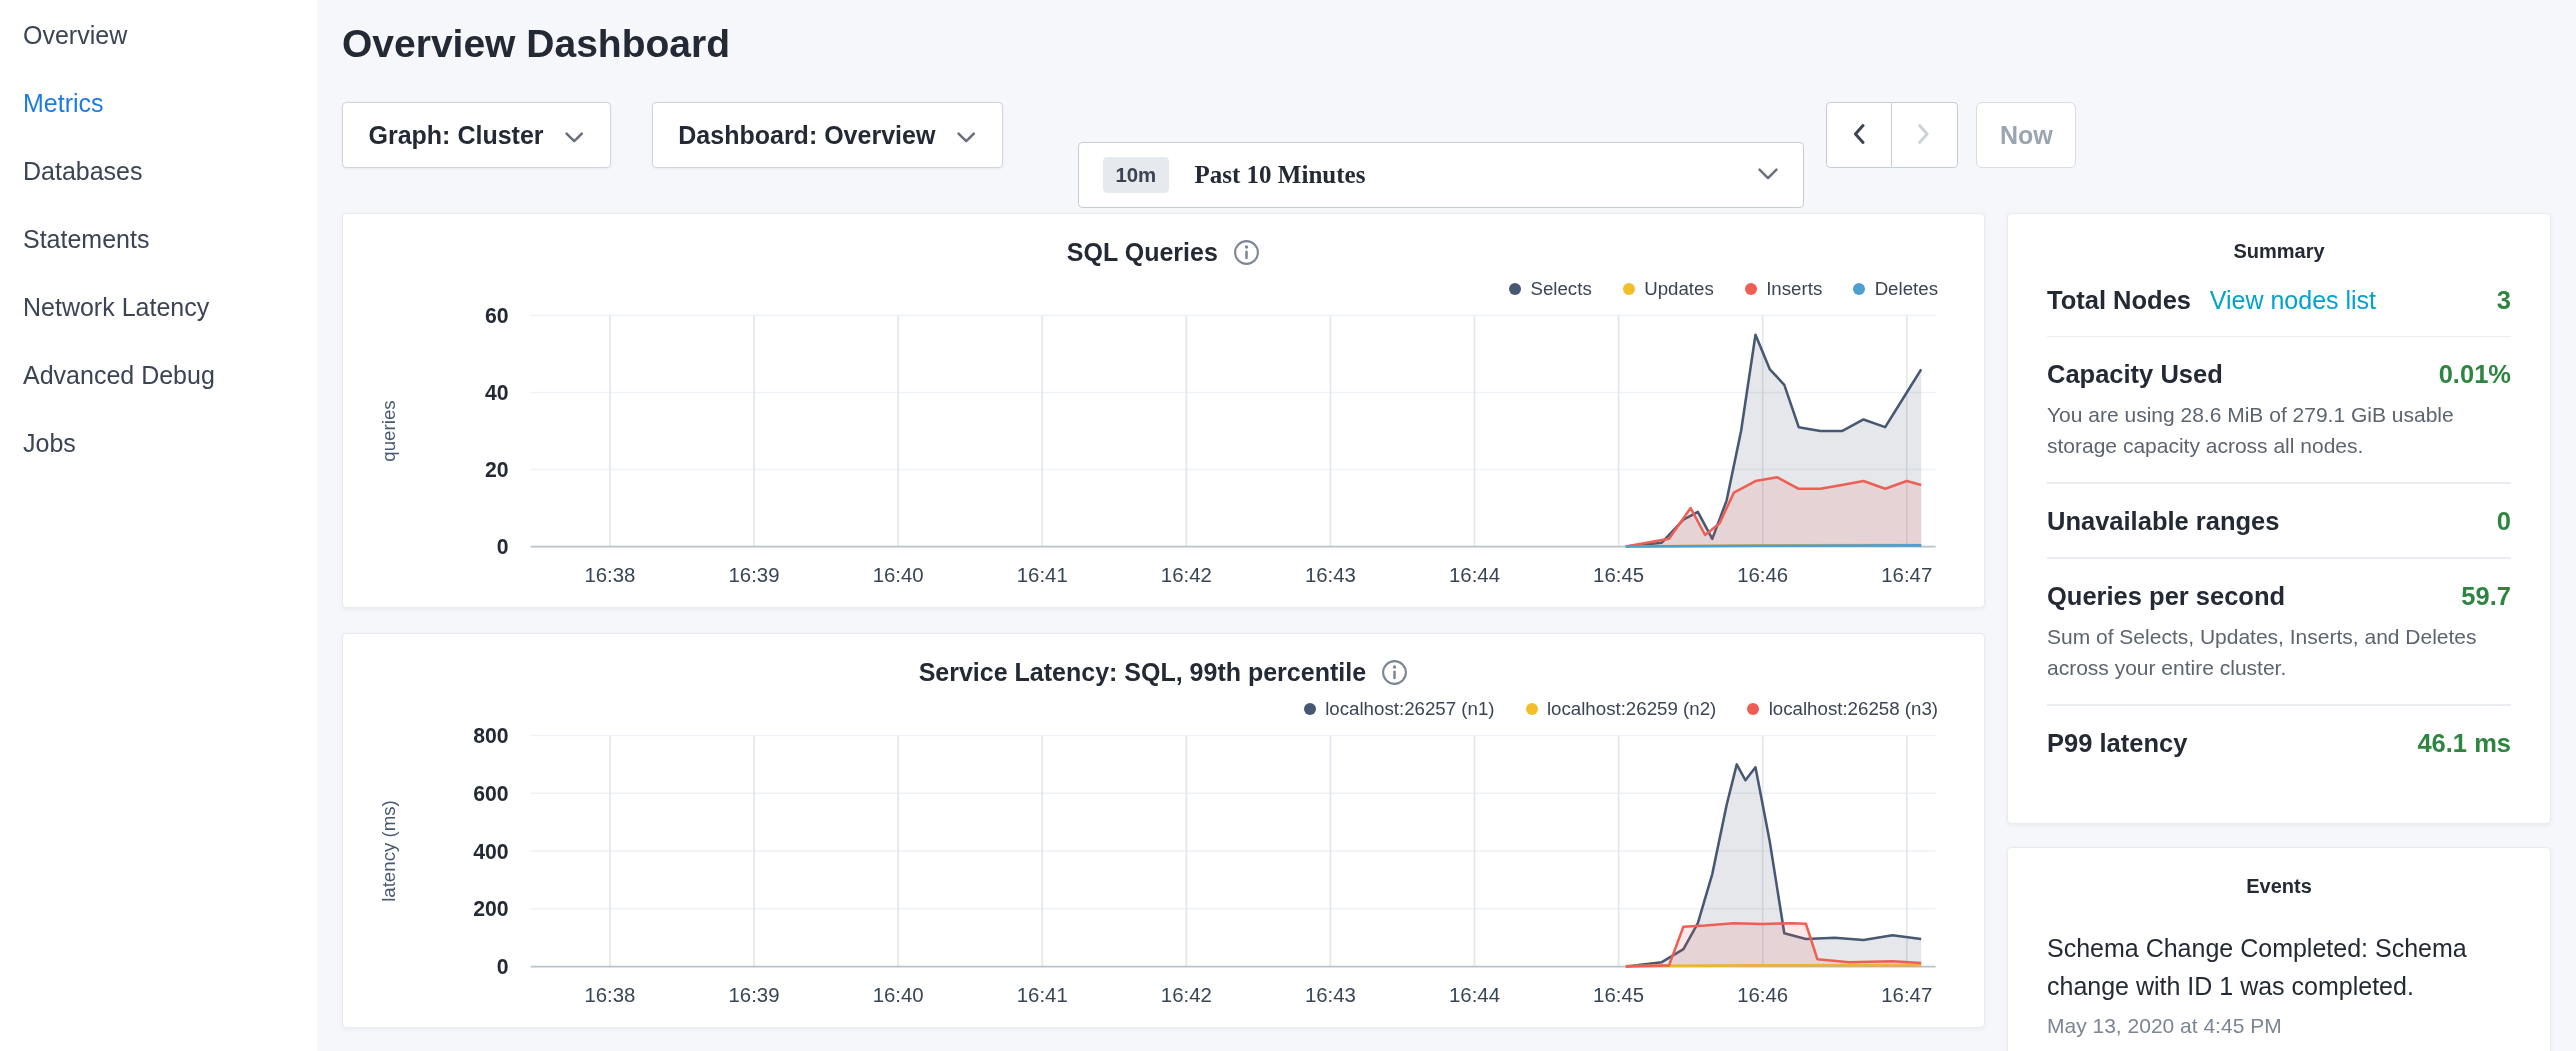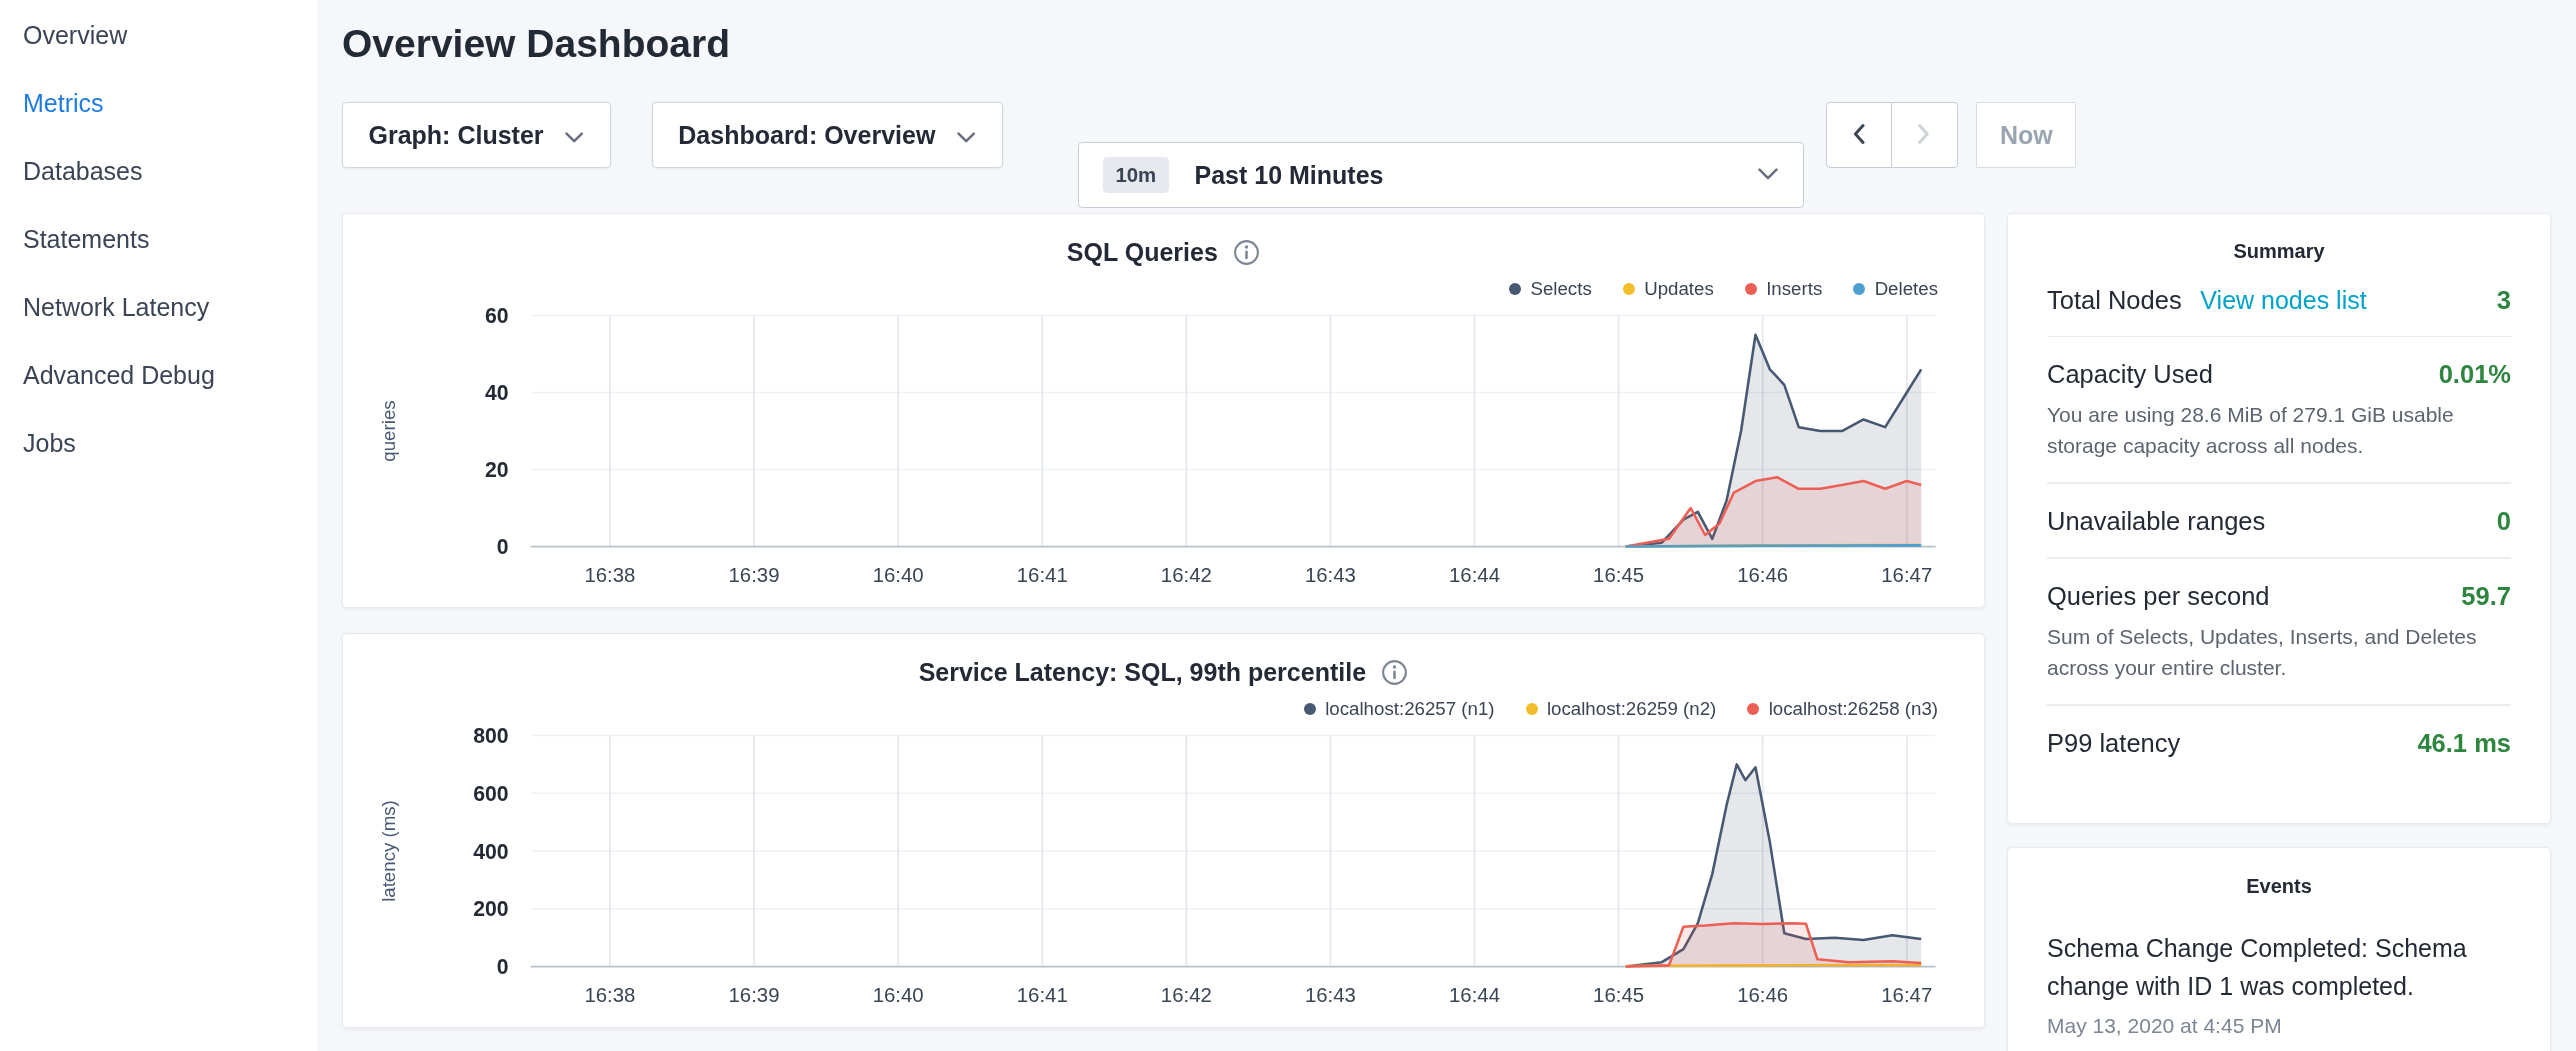--- a/index.html
+++ b/index.html
@@ -24,29 +24,29 @@
   .tb-btn { height:66px; background:#fff; border:0.9px solid #d0d5dd; border-radius:4.3px;
             display:flex; align-items:center; gap:20.4px; padding:0 25.5px;
             font-size:25px; font-weight:700; color:#242a35; font-family:inherit;
             cursor:pointer; box-shadow:0 0.9px 2.6px rgba(40,50,70,0.06); }
   .tb-dashboard { margin-left:41px; }
   .time-picker { margin-left:75px; height:66px; width:726px; background:#fff;
                  border:0.9px solid #c6ccd5; border-radius:4.3px; display:flex;
                  align-items:center; padding:0 24px; cursor:pointer;margin-top:40px; }
   .time-badge { background:#e6eaef; border-radius:4.3px; font-size:20.4px; font-weight:700;
                 color:#3b4455; padding:6.8px 12.8px; }
-  .time-label { font-size:25px; font-weight:700; color:#242a35; margin-left:25.5px; }
+  .time-label { font-size:25px; font-weight:700; color:#242a35; margin-left:25.5px;font-family:Liberation Serif, serif; }
   .time-picker .chev { margin-left:auto; }
   .pager { display:flex; margin-left:22px; }
   .pager button { width:66px; height:66px; background:#fff; border:0.9px solid #c6ccd5;
                   display:flex; align-items:center; justify-content:center; cursor:pointer; }
   .pager button:first-child { border-radius:4.3px 0 0 4.3px; }
   .pager button:last-child { border-radius:0 4.3px 4.3px 0; border-left:none; }
   .now-btn { margin-left:18.7px; width:100px; height:66px; background:#fff;
-             border:0.9px solid #d8dde4; border-radius:1px; font-size:25px; font-weight:700;
+             border:0.9px solid #d8dde4; border-radius:6px; font-size:25px; font-weight:700;
              color:#9aa5b2; font-family:inherit; cursor:default; }
 
   .content { display:flex; gap:22px; margin-top:45px; }
   .charts-col { flex:1; min-width:0; display:flex; flex-direction:column; gap:25px; }
   .right-col { width:544px; flex-shrink:0; display:flex; flex-direction:column; gap:23px; }
 
   .card { background:#fff; border:0.9px solid #e7ebf0; border-radius:4.3px;
           box-shadow:0 1.7px 4.3px rgba(60,70,85,0.06); }
 
   
@@ -62,21 +62,21 @@
   .plot { display:block; }
   .ytick { font-size:25px; font-weight:700; fill:#242a35; font-family:"Liberation Sans",sans-serif; }
   .xtick { font-size:24px; fill:#394455; font-family:"Liberation Sans",sans-serif; }
   .unit  { font-size:22px; fill:#475872; font-family:"Liberation Sans",sans-serif; }
 
   
   .summary-card { height:611px; padding:25.5px 39px 0 39px; overflow:hidden; }
   .panel-title { text-align:center; font-size:20px; font-weight:700; color:#242a35; }
   .sum-row { padding:23px 0 21px 0; }
   .sum-line { display:flex; align-items:baseline; }
-  .sum-label { font-size:25.5px; font-weight:400; color:#242a35; }
+  .sum-label { font-size:25.5px; font-weight:700; color:#242a35; }
   .sum-link { font-size:25px; color:var(--link-teal); margin-left:18.7px; text-decoration:none; cursor:pointer; }
   .sum-value { margin-left:auto; font-size:25.5px; font-weight:700; color:var(--value-green); white-space:nowrap; }
   .sum-desc { margin-top:10.2px; font-size:21px; line-height:31px; color:#5c6470; }
   .sum-divider { height:1.7px; background:#e9edf2; }
 
   .events-card { flex:1; min-height:357px; padding:27px 39px; overflow:hidden; }
   .event-text { margin-top:31px; font-size:25px; line-height:38px; color:#242a35; }
   .event-time { margin-top:8.5px; font-size:21px; color:#7c8594; }
 </style>
 </head>

